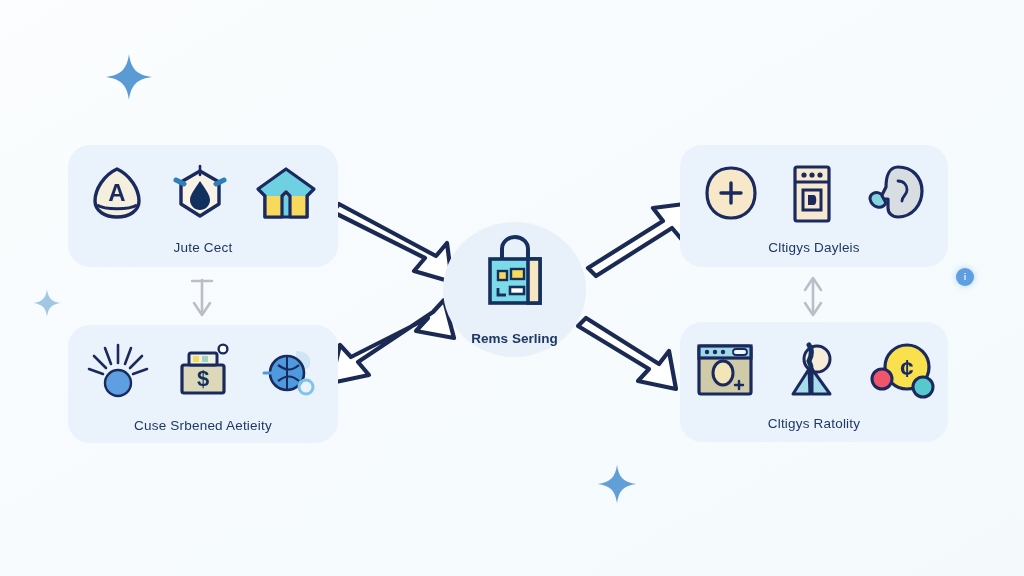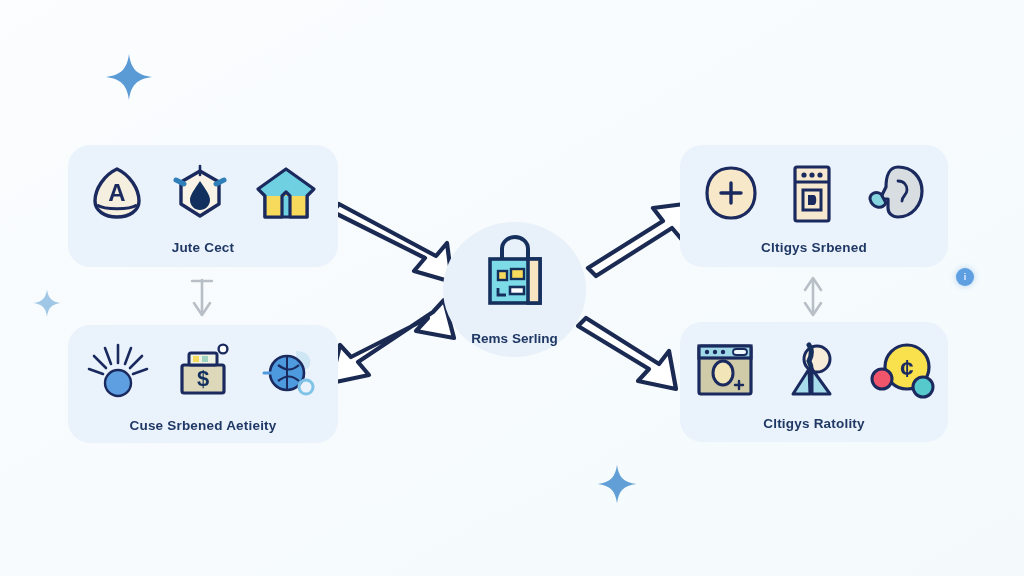--- a/index.html
+++ b/index.html
@@ -30,21 +30,21 @@
   .card-icons {
     display: flex;
     align-items: center;
     justify-content: center;
     gap: 22px;
     height: 72px;
   }
   .card-label {
     margin-top: 10px;
     font-size: 13.5px;
-    font-weight: bold;
+    font-weight: normal;
     color: #1f3864;
     letter-spacing: .2px;
     white-space: nowrap;
   }
 
   #card-top-left    { left: 68px;  top: 145px; width: 270px; height: 122px; }
   #card-bottom-left { left: 68px;  top: 325px; width: 270px; height: 118px; }
   #card-top-right   { left: 680px; top: 145px; width: 268px; height: 122px; }
   #card-bottom-right{ left: 680px; top: 322px; width: 268px; height: 120px; }
 
@@ -240,21 +240,21 @@
         <rect x="19" y="28" width="18" height="20" fill="none" stroke="#1b2a5e" stroke-width="3"></rect>
         <path d="M24 33 L30 33 C33 33 33 43 30 43 L24 43 Z" fill="#1b2a5e"></path>
       </svg>
 
       <svg width="66" height="62" viewBox="0 0 66 62">
         <path d="M36 4 C50 4 60 14 60 28 C60 42 50 54 36 54 C30 54 26 50 26 45 L26 36 L18 36 L24 24 C24 12 28 4 36 4 Z" fill="#d8dde2" stroke="#1b2a5e" stroke-width="3.2" stroke-linejoin="round"></path>
         <path d="M36 18 C42 18 45 22 45 27 C45 32 40 33 40 38" fill="none" stroke="#1b2a5e" stroke-width="2.8" stroke-linecap="round"></path>
         <path d="M8 36 C8 30 14 28 19 31 L24 40 C20 47 10 45 8 36 Z" fill="#86d4dd" stroke="#1b2a5e" stroke-width="3" stroke-linejoin="round"></path>
       </svg>
     </div>
-    <div class="card-label">Cltigys Srbened</div>
+    <div class="card-label">Cltigys Dayleis</div>
   </div>
 
   <div class="card" id="card-bottom-right">
     <div class="card-icons">
 
       <svg width="64" height="58" viewBox="0 0 64 58">
         <rect x="6" y="5" width="52" height="48" rx="2" fill="#cfcaa8" stroke="#1b2a5e" stroke-width="3.2"></rect>
         <rect x="6" y="5" width="52" height="12" fill="#9fd8e6" stroke="#1b2a5e" stroke-width="3.2"></rect>
         <circle cx="14" cy="11" r="2.2" fill="#1b2a5e"></circle>
         <circle cx="22" cy="11" r="2.2" fill="#1b2a5e"></circle>

